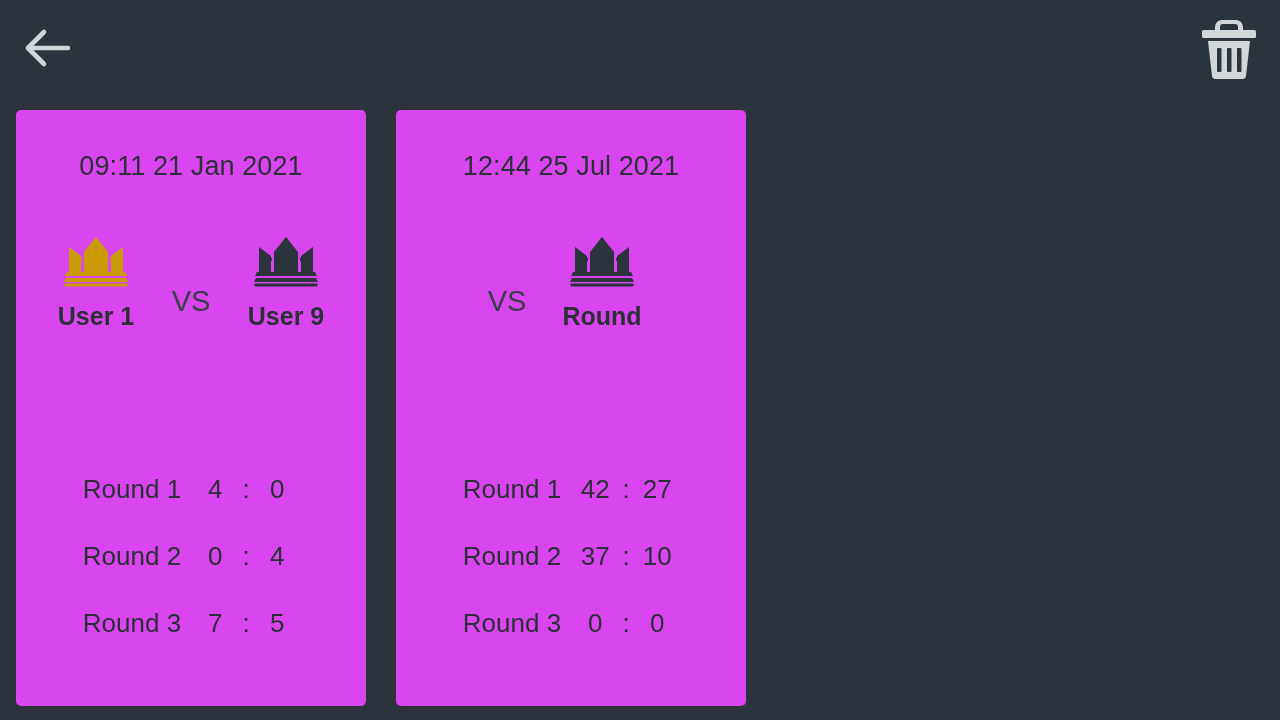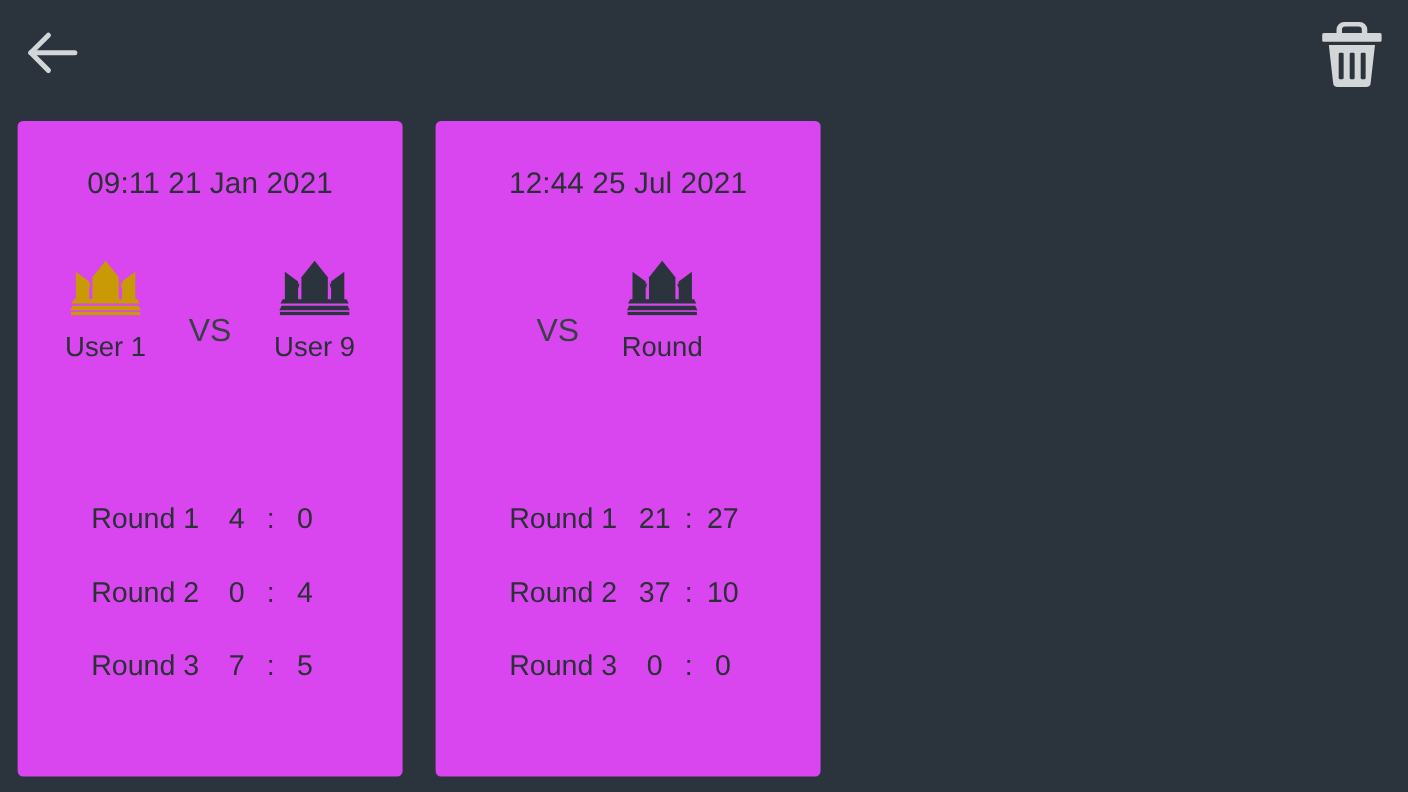--- a/index.html
+++ b/index.html
@@ -97,20 +97,21 @@
     height: 52px;
     display: block;
   }
   .crown-wrap svg { display: block; }
   .player-name {
     margin-top: 14px;
     font-size: 25px;
     color: #2b3036;
     line-height: 30px;
     white-space: nowrap;
+    font-weight: bold;
   }
   .vs-label {
     width: 62px;
     text-align: center;
     font-size: 29px;
     color: #383f47;
     padding-top: 50px;
     box-sizing: border-box;
   }
 
@@ -118,21 +119,21 @@
   .rounds {
     position: absolute;
     left: 0;
     top: 328px;
     width: 350px;
   }
   .round-row {
     display: flex;
     flex-direction: row;
     justify-content: center;
-    align-items: center;
+    align-items: flex-end;
     height: 67px;
     font-size: 26px;
     color: #2b3036;
   }
   .round-label {
     text-align: right;
     white-space: nowrap;
   }
   .round-s1 {
     width: 44px;
@@ -275,21 +276,21 @@
           </svg>
         </span>
         <span class="player-name">Round</span>
       </div>
 
     </div>
 
     <div class="rounds">
       <div class="round-row">
         <span class="round-label">Round 1</span>
-        <span class="round-s1">21</span>
+        <span class="round-s1">42</span>
         <span class="round-colon">:</span>
         <span class="round-s2">27</span>
       </div>
       <div class="round-row">
         <span class="round-label">Round 2</span>
         <span class="round-s1">37</span>
         <span class="round-colon">:</span>
         <span class="round-s2">10</span>
       </div>
       <div class="round-row">

